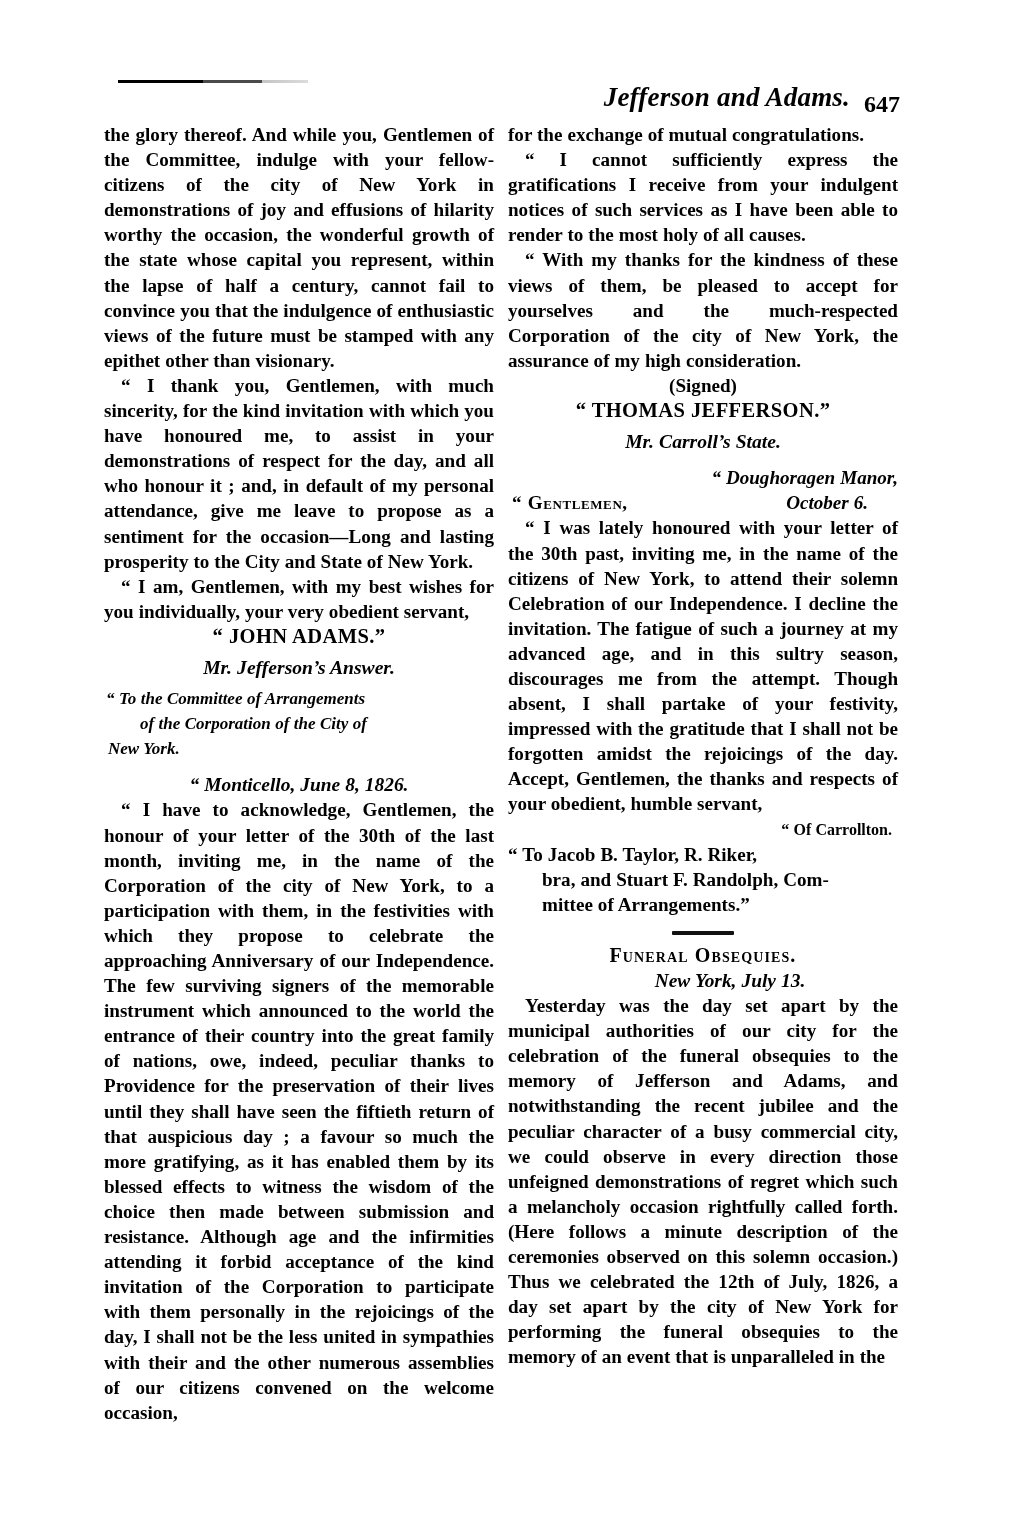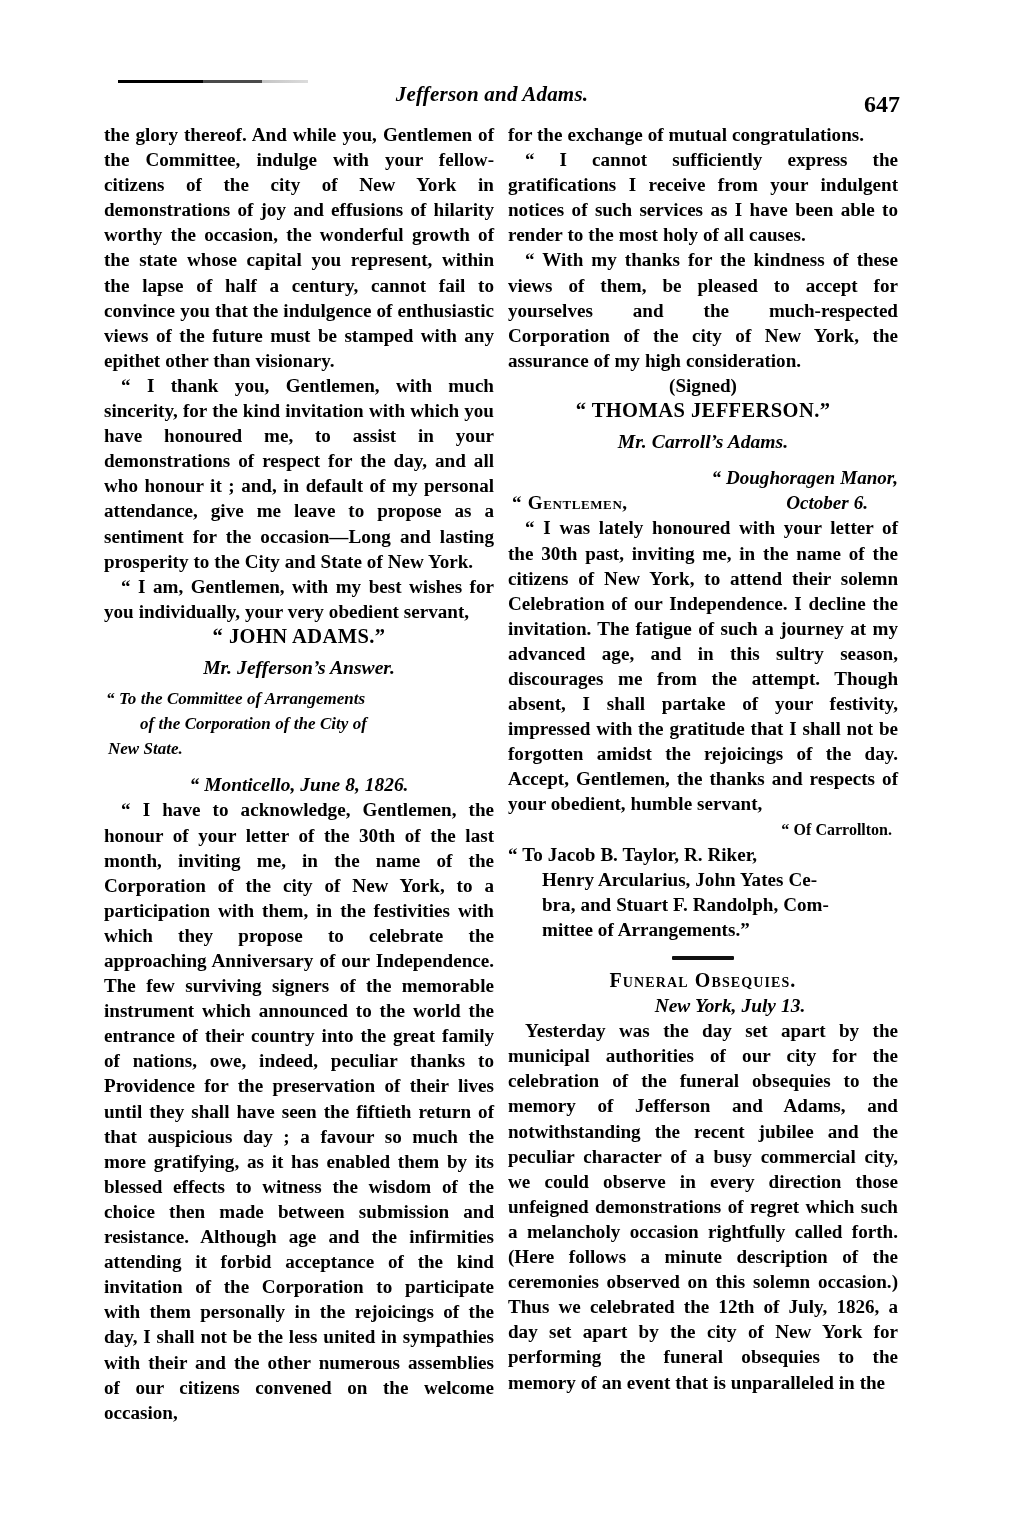--- a/index.html
+++ b/index.html
@@ -25,26 +25,26 @@
     height:40px;
   }
   .head-rule{
     position:absolute;
     left:8px;top:6px;
     width:190px;height:3px;
     background:linear-gradient(to right,#000 0%,#000 45%,#4a4a4a 45%,#4a4a4a 76%,#c4c4c4 76%,#dcdcdc 100%);
   }
   .head-title{
     position:absolute;
-    left:12px;top:8px;
+    left:0;top:8px;
     width:740px;
-    text-align:center;
+    text-align:right;
     font-style:italic;
     font-weight:bold;
-    font-size:21px;
+    font-size:27px;
     letter-spacing:.2px;
   }
   .head-folio{
     position:absolute;
     right:0;top:6px;
     font-weight:bold;
     font-size:24px;
     margin-top:11px;
   }
 
@@ -165,21 +165,21 @@
 
     <div class="spacer-sm"></div>
 
     <p class="heading-ital">Mr. Jefferson’s Answer.</p>
 
     <div class="spacer-sm"></div>
 
     <p class="addr-block">
       <span class="ln1">“ To the Committee of Arrangements</span>
       <span class="ln2">of the Corporation of the City of</span>
-      <span class="ln3">New State.</span>
+      <span class="ln3">New York.</span>
     </p>
 
     <div class="spacer-md"></div>
 
     <p class="dateline">“ Monticello, June 8, 1826.</p>
 
     <p class="indent">“ I have to acknowledge, Gentlemen, the honour of your letter of the 30th of the last month, inviting me, in the name of the Corporation of the city of New York, to a participation with them, in the festivities with which they propose to celebrate the approaching Anniversary of our Independence. The few surviving signers of the memorable instrument which announced to the world the entrance of their country into the great family of nations, owe, indeed, peculiar thanks to Providence for the preservation of their lives until they shall have seen the fiftieth return of that auspicious day ; a favour so much the more gratifying, as it has enabled them by its blessed effects to witness the wisdom of the choice then made between submission and resistance. Although age and the infirmities attending it forbid acceptance of the kind invitation of the Corporation to participate with them personally in the rejoicings of the day, I shall not be the less united in sympathies with their and the other numerous assemblies of our citizens convened on the welcome occasion,</p>
 
   </div>
 
@@ -190,41 +190,40 @@
     <p class="indent">“ I cannot sufficiently express the gratifications I receive from your indulgent notices of such services as I have been able to render to the most holy of all causes.</p>
 
     <p class="indent">“ With my thanks for the kindness of these views of them, be pleased to accept for yourselves and the much-respected Corporation of the city of New York, the assurance of my high consideration.</p>
 
     <p class="center">(Signed)</p>
 
     <p class="sigline">“ THOMAS JEFFERSON.”</p>
 
     <div class="spacer-sm"></div>
 
-    <p class="heading-ital">Mr. Carroll’s Adams.</p>
+    <p class="heading-ital">Mr. Carroll’s State.</p>
 
     <div class="spacer-md"></div>
 
     <p class="right">
       <span class="ital">“ Doughoragen Manor,</span>
     </p>
 
     <p class="noindent" style="display:flex;justify-content:space-between;align-items:center;padding-left:4px;padding-right:30px;">
       <span class="caps">“ Gentlemen,</span>
       <span class="ital">October 6.</span>
     </p>
 
     <p class="indent">“ I was lately honoured with your letter of the 30th past, inviting me, in the name of the citizens of New York, to attend their solemn Celebration of our Independence. I decline the invitation. The fatigue of such a journey at my advanced age, and in this sultry season, discourages me from the attempt. Though absent, I shall partake of your festivity, impressed with the gratitude that I shall not be forgotten amidst the rejoicings of the day. Accept, Gentlemen, the thanks and respects of your obedient, humble servant,</p>
 
 
     <p class="pushright" style="font-size:16px;text-align:right;">“ Of Carrollton.</p>
 
     <p class="hang" style="margin-top:0;">
       <span class="first slant-a" style="display:block;margin-left:-34px;">“ To Jacob B. Taylor, R. Riker,</span>
-      <span class="slant-a">Henry Arcularius, John Yates Ce-</span>
       <span class="slant-a">bra, and Stuart F. Randolph, Com-</span>
       <span class="slant-a">mittee of Arrangements.”</span>
     </p>
 
     <div class="sep-rule"></div>
 
     <p class="sect-head">Funeral Obsequies.</p>
 
     <p class="dateline" style="padding-left:54px;">New York, July 13.</p>
 

